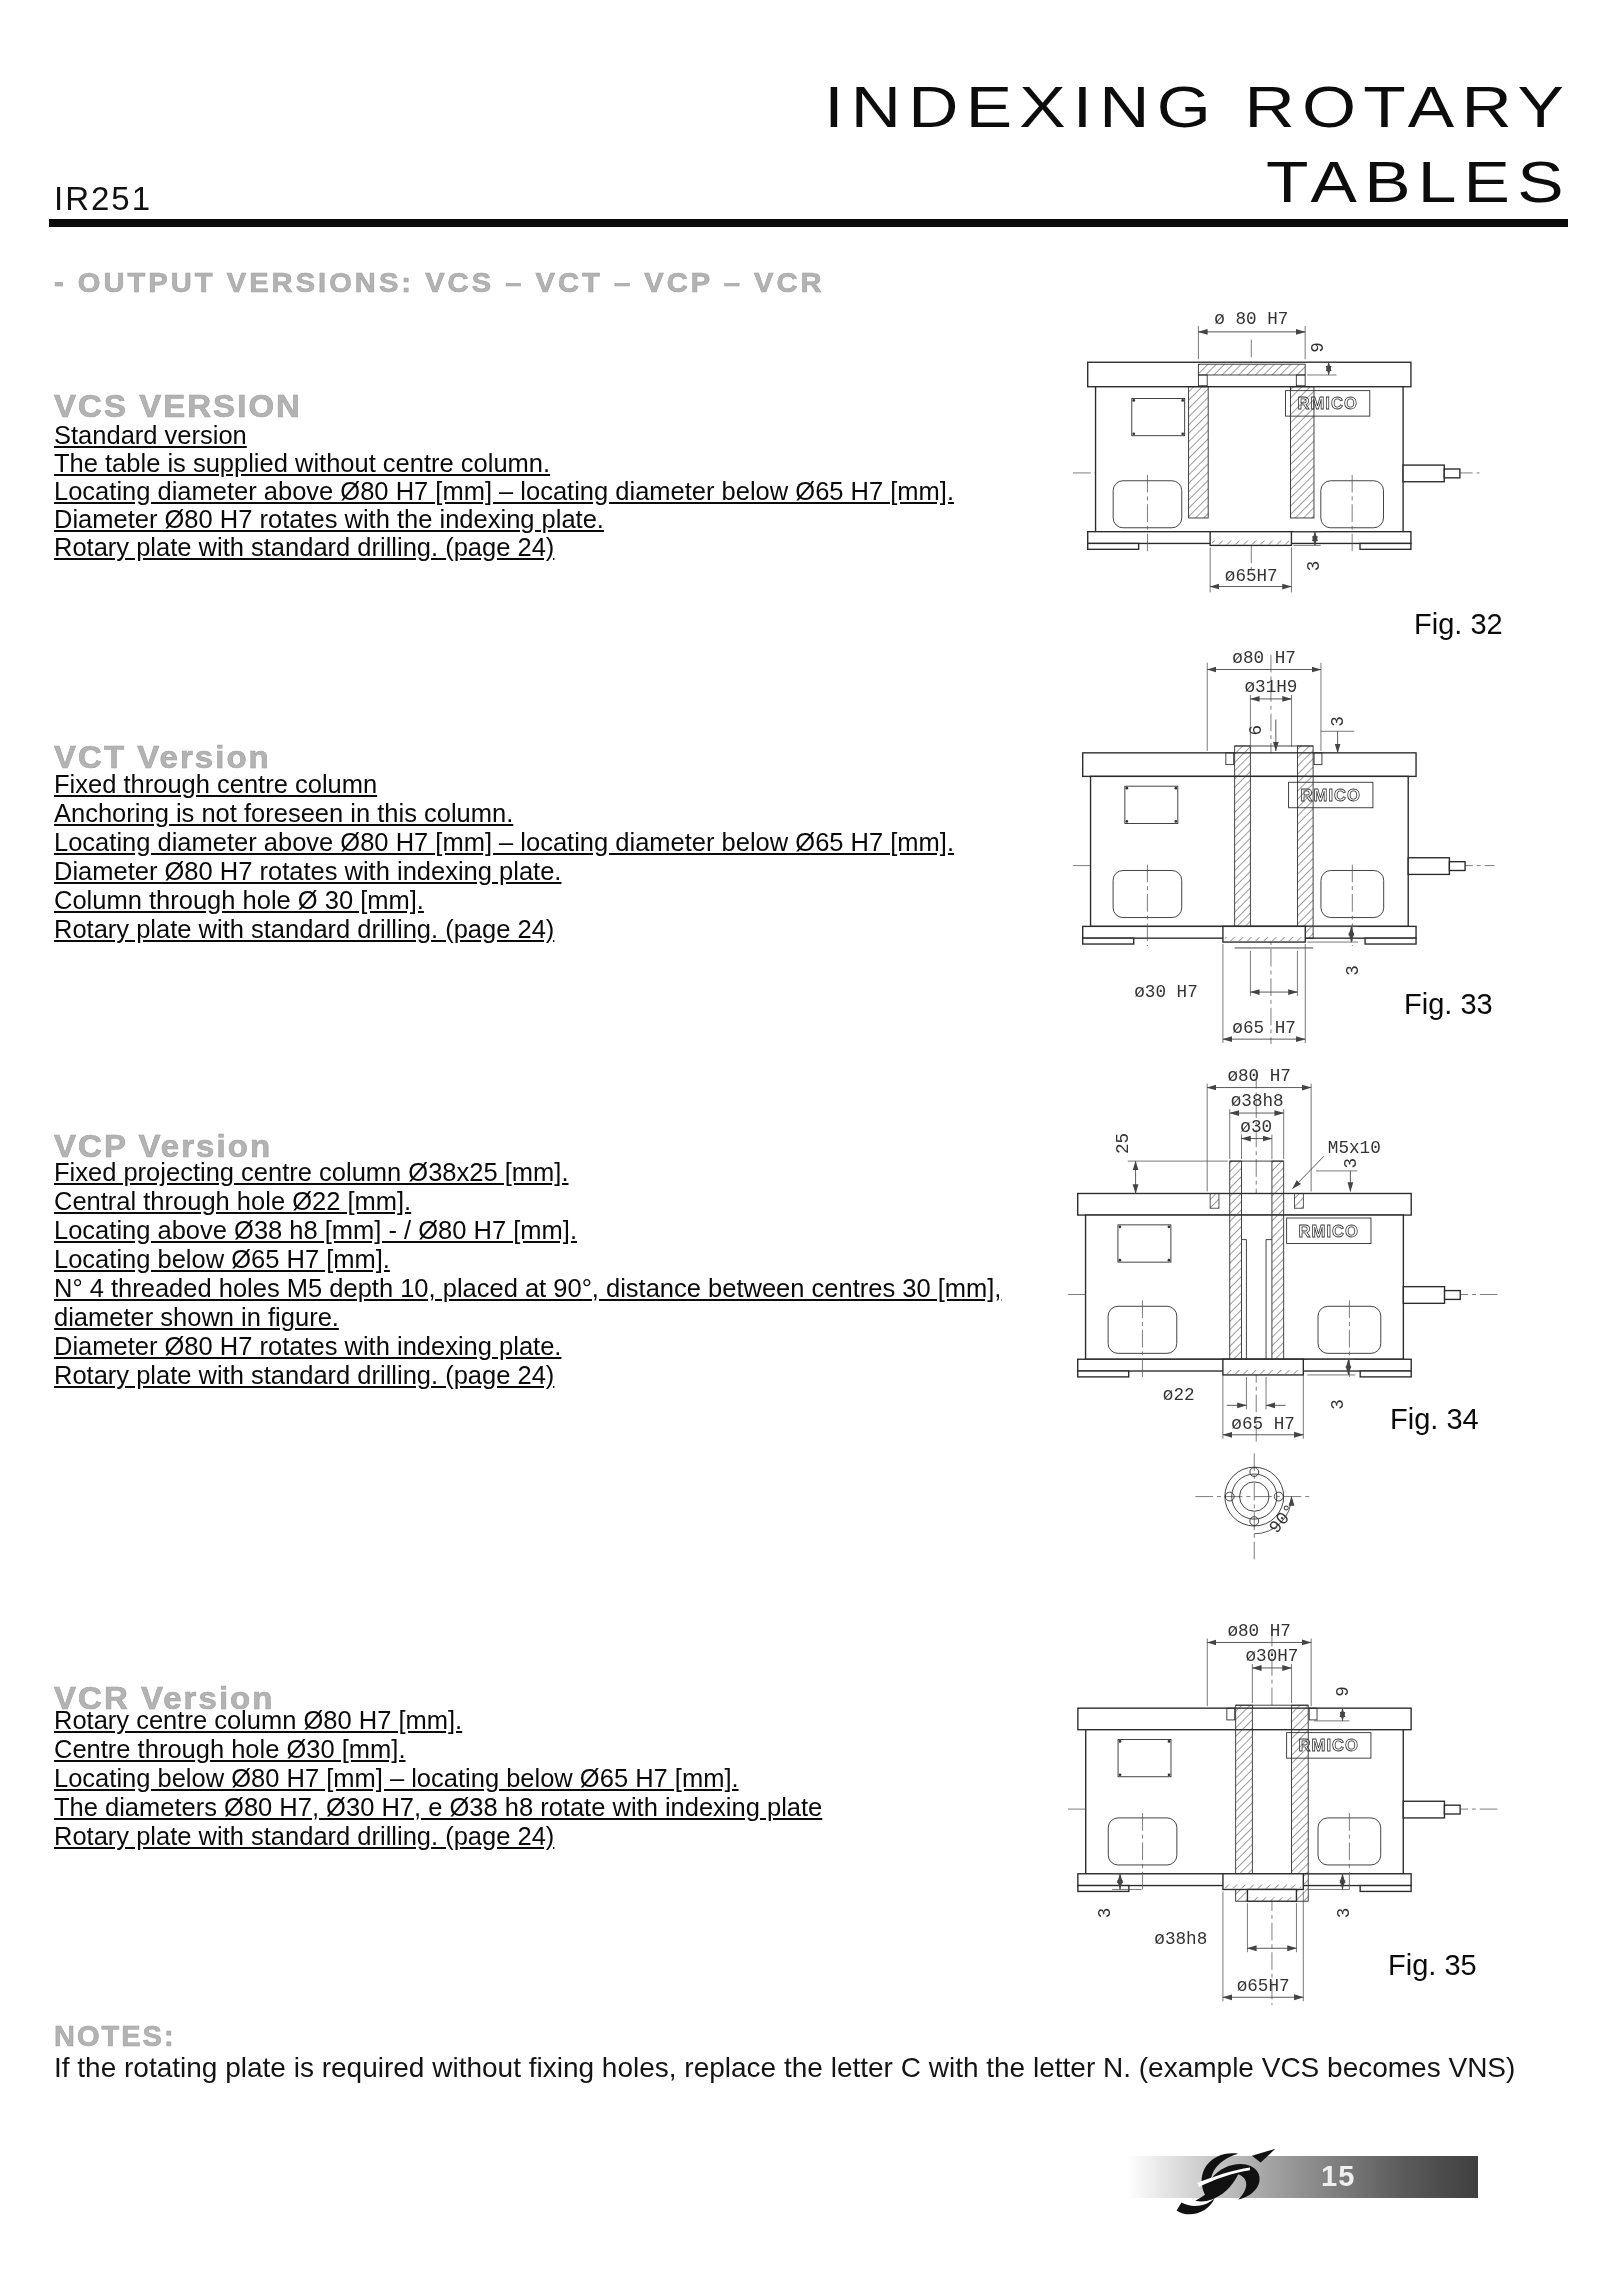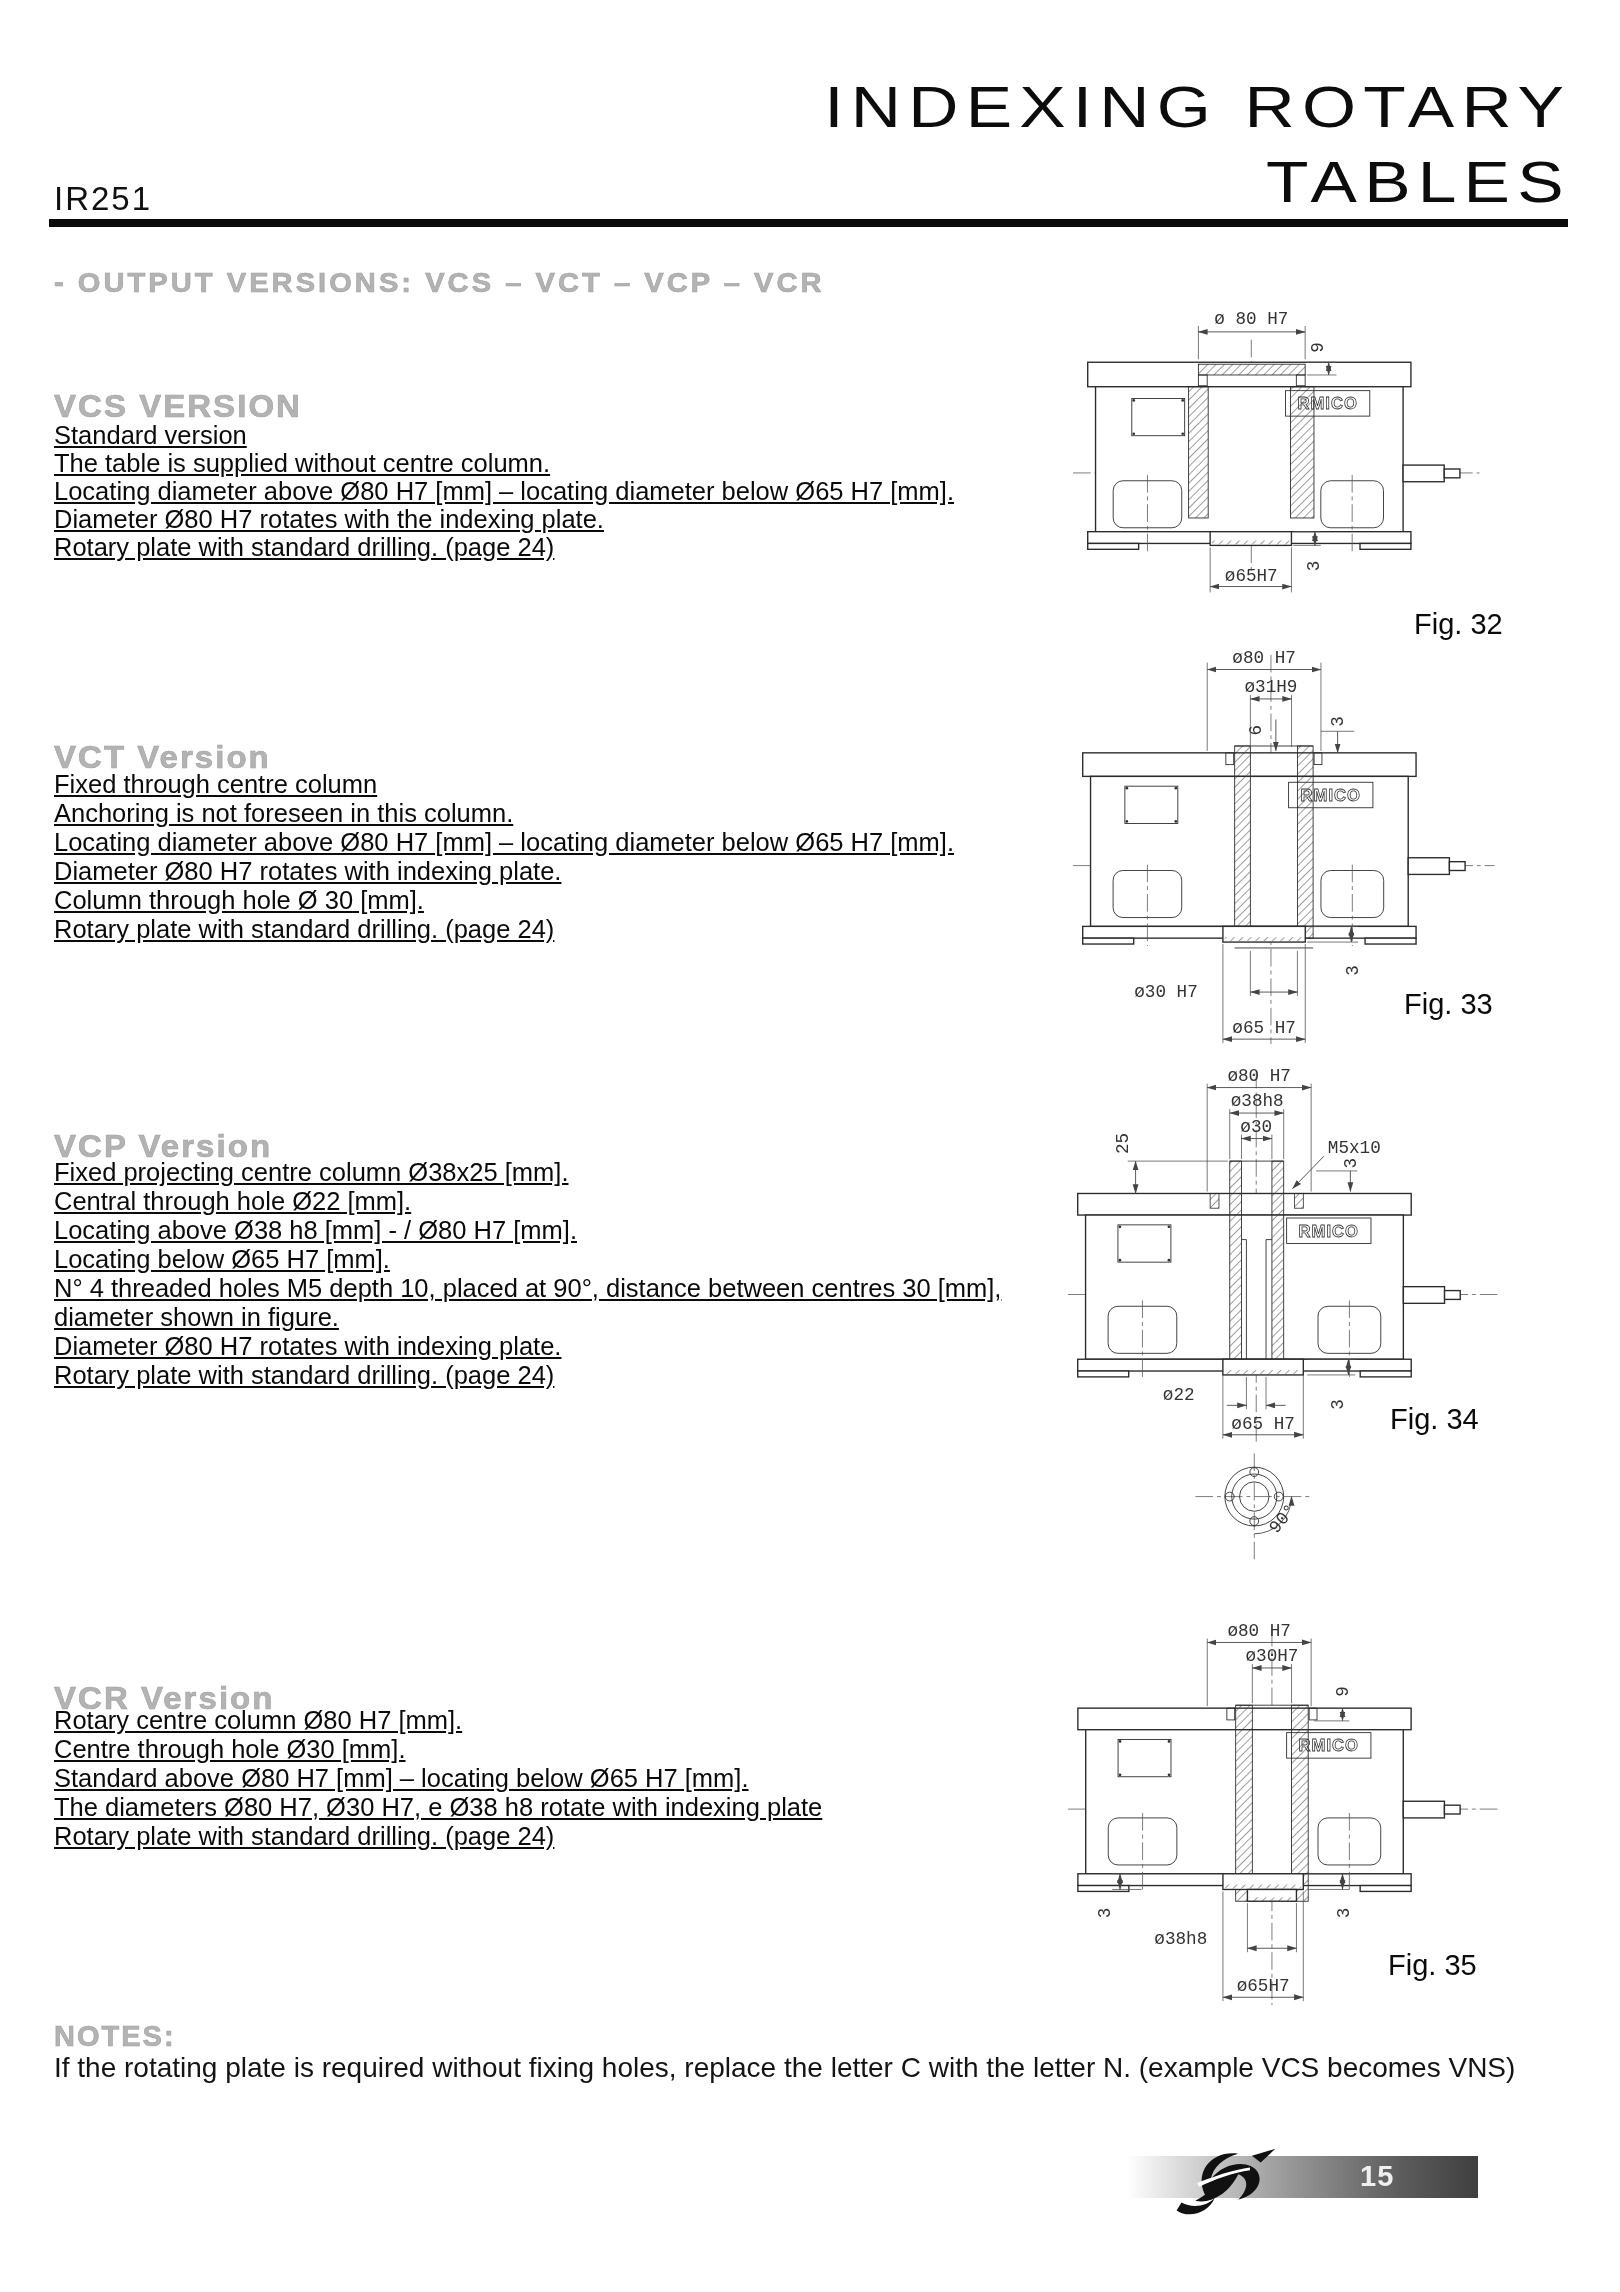--- a/index.html
+++ b/index.html
@@ -32,21 +32,21 @@
   .cl{fill:none;stroke:#5a5a5a;stroke-width:0.8;stroke-dasharray:18 4 4 4;}
   .ext{stroke:#555;stroke-width:0.8;}
   .dim{fill:none;stroke:#444;stroke-width:0.9;}
   .dt{font-family:"Liberation Mono",monospace;font-size:18px;fill:#333;}
   .brandTxt{font-family:"Liberation Sans",sans-serif;font-size:17px;font-weight:bold;
             fill:none;stroke:#333;stroke-width:0.8;letter-spacing:1px;}
   .dot{fill:#333;}
   
   .footBar{left:1127px;top:2156px;width:351px;height:42px;
     background:linear-gradient(90deg,#ffffff 0%,#d9d9d9 16%,#9a9a9a 45%,#5c5c5c 78%,#3f3f3f 100%);}
-  .pageNum{position:absolute;left:194px;top:3.9px;font-size:29px;font-weight:bold;color:#efefef;letter-spacing:1px;margin-left:39px;}
+  .pageNum{position:absolute;left:194px;top:3.9px;font-size:29px;font-weight:bold;color:#efefef;letter-spacing:1px;}
   .logo{position:absolute;left:1152px;top:2140px;}
 </style>
 </head>
 <body>
 
 <div class="abs model">IR251</div>
 <div class="abs title title1">INDEXING ROTARY</div>
 <div class="abs title title2">TABLES</div>
 <div class="abs rule"></div>
 
@@ -80,21 +80,21 @@
   <div>N° 4 threaded holes M5 depth 10, placed at 90°, distance between centres 30 [mm],</div>
   <div>diameter shown in figure.</div>
   <div>Diameter Ø80 H7 rotates with indexing plate.</div>
   <div>Rotary plate with standard drilling. (page 24)</div>
 </div>
 
 <div class="abs gray verHead" style="top:1680px">VCR Version</div>
 <div class="lines" style="top:1706px">
   <div>Rotary centre column Ø80 H7 [mm].</div>
   <div>Centre through hole Ø30 [mm].</div>
-  <div>Standard above Ø80 H7 [mm] – locating below Ø65 H7 [mm].</div>
+  <div>Locating below Ø80 H7 [mm] – locating below Ø65 H7 [mm].</div>
   <div>The diameters Ø80 H7, Ø30 H7, e Ø38 h8 rotate with indexing plate</div>
   <div>Rotary plate with standard drilling. (page 24)</div>
 </div>
 
 <svg class="fig" style="left:1068px;top:279px" width="441" height="333" viewBox="0 0 450 340">
   <defs>
     <marker id="m32" viewBox="0 0 10 8" refX="9.5" refY="4" markerWidth="11" markerHeight="9" orient="auto-start-reverse">
       <path d="M0,1 L10,4 L0,7 Z" fill="#444"></path>
       </marker>
     <pattern id="h32" width="6" height="6" patternUnits="userSpaceOnUse" patternTransform="rotate(45)">

